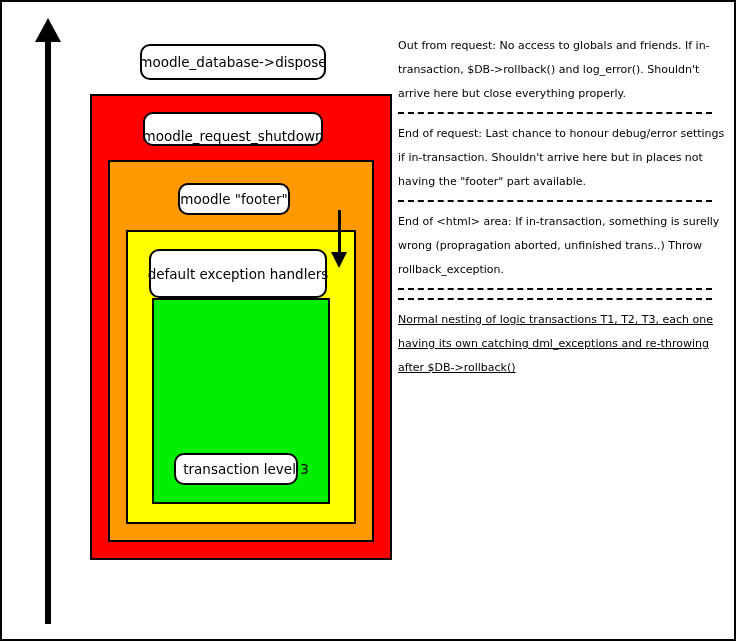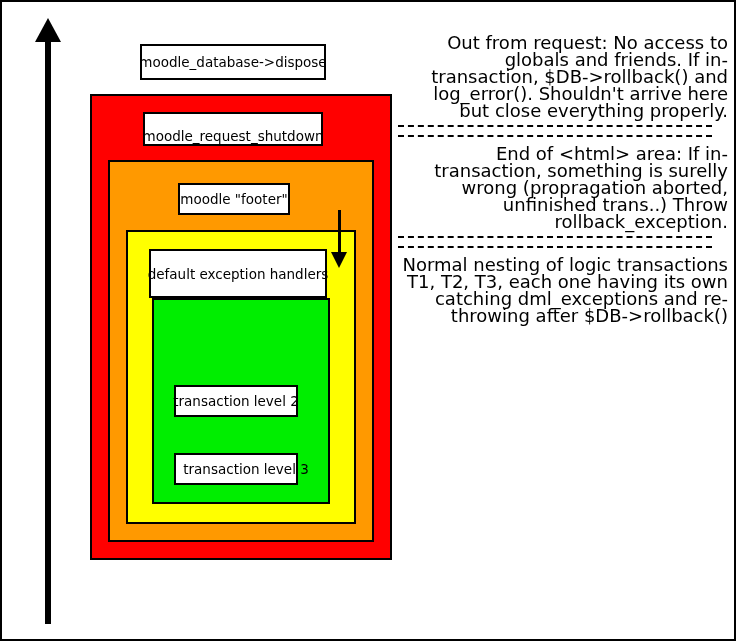--- a/index.html
+++ b/index.html
@@ -69,21 +69,21 @@
   .box-red    { left: 88px;  top: 92px;  width: 302px; height: 466px; background: #ff0000; }
   .box-orange { left: 106px; top: 158px; width: 266px; height: 382px; background: #ff9900; }
   .box-yellow { left: 124px; top: 228px; width: 230px; height: 294px; background: #ffff00; }
   .box-green  { left: 150px; top: 296px; width: 178px; height: 206px; background: #00ee00; }
 
   
   .pill {
     position: absolute;
     background: #ffffff;
     border: 2px solid #000000;
-    border-radius: 0;
+    border-radius: 10px;
     box-sizing: border-box;
     display: flex;
     align-items: center;
     justify-content: center;
     font-size: 13.5px;
     color: #000000;
     text-align: center;
     white-space: nowrap;
   }
   .pill-dispose   { left: 138px; top: 42px;  width: 186px; height: 36px; }
@@ -95,33 +95,32 @@
   .pill-t3        { left: 172px; top: 451px; width: 124px; height: 32px; padding-left: 20px; }
 
   
   .notes {
     position: absolute;
     left: 396px;
     top: 32px;
     width: 330px;
   }
   .note {
-    font-size: 18px;
-    line-height: 17px;
+    font-size: 11px;
+    line-height: 24px;
     color: #000000;
     margin: 0 0 6px 0;
-    text-align: right;
   }
   .note-divider {
     width: 314px;
     height: 0;
     border-top: 2px dashed #000000;
     margin: 0 0 8px 0;
   }
-  .note-last { margin-bottom: 4px; }
+  .note-last { margin-bottom: 4px; text-decoration: underline; }
 </style>
 </head>
 <body>
 
 <div id="canvas">
 
   <div class="arrow-head"></div>
   <div class="arrow-shaft"></div>
 
   <div class="box box-red"></div>
@@ -137,30 +136,28 @@
   </div>
   <div class="pill pill-shutdown">
     <span>moodle_request_shutdown</span>
   </div>
   <div class="pill pill-footer">
     <span>moodle "footer"</span>
   </div>
   <div class="pill pill-handlers">
     <span>default exception handlers</span>
   </div>
-  <div class="pill pill-t2">
-    <span>transaction level 2</span>
-  </div>
   <div class="pill pill-t3">
     <span>transaction level 3</span>
   </div>
 
   <div class="notes">
     <p class="note">Out from request: No access to globals and friends. If in-transaction, $DB-&gt;rollback() and log_error(). Shouldn't arrive here but close everything properly.</p>
     <div class="note-divider"></div>
+    <p class="note">End of request: Last chance to honour debug/error settings if in-transaction. Shouldn't arrive here but in places not having the "footer" part available.</p>
     <div class="note-divider"></div>
     <p class="note">End of &lt;html&gt; area: If in-transaction, something is surelly wrong (propragation aborted, unfinished trans..) Throw rollback_exception.</p>
     <div class="note-divider"></div>
     <div class="note-divider"></div>
     <p class="note note-last">Normal nesting of logic transactions T1, T2, T3, each one having its own catching dml_exceptions and re-throwing after $DB-&gt;rollback()</p>
   </div>
 
 </div>
 
 </body></html>

